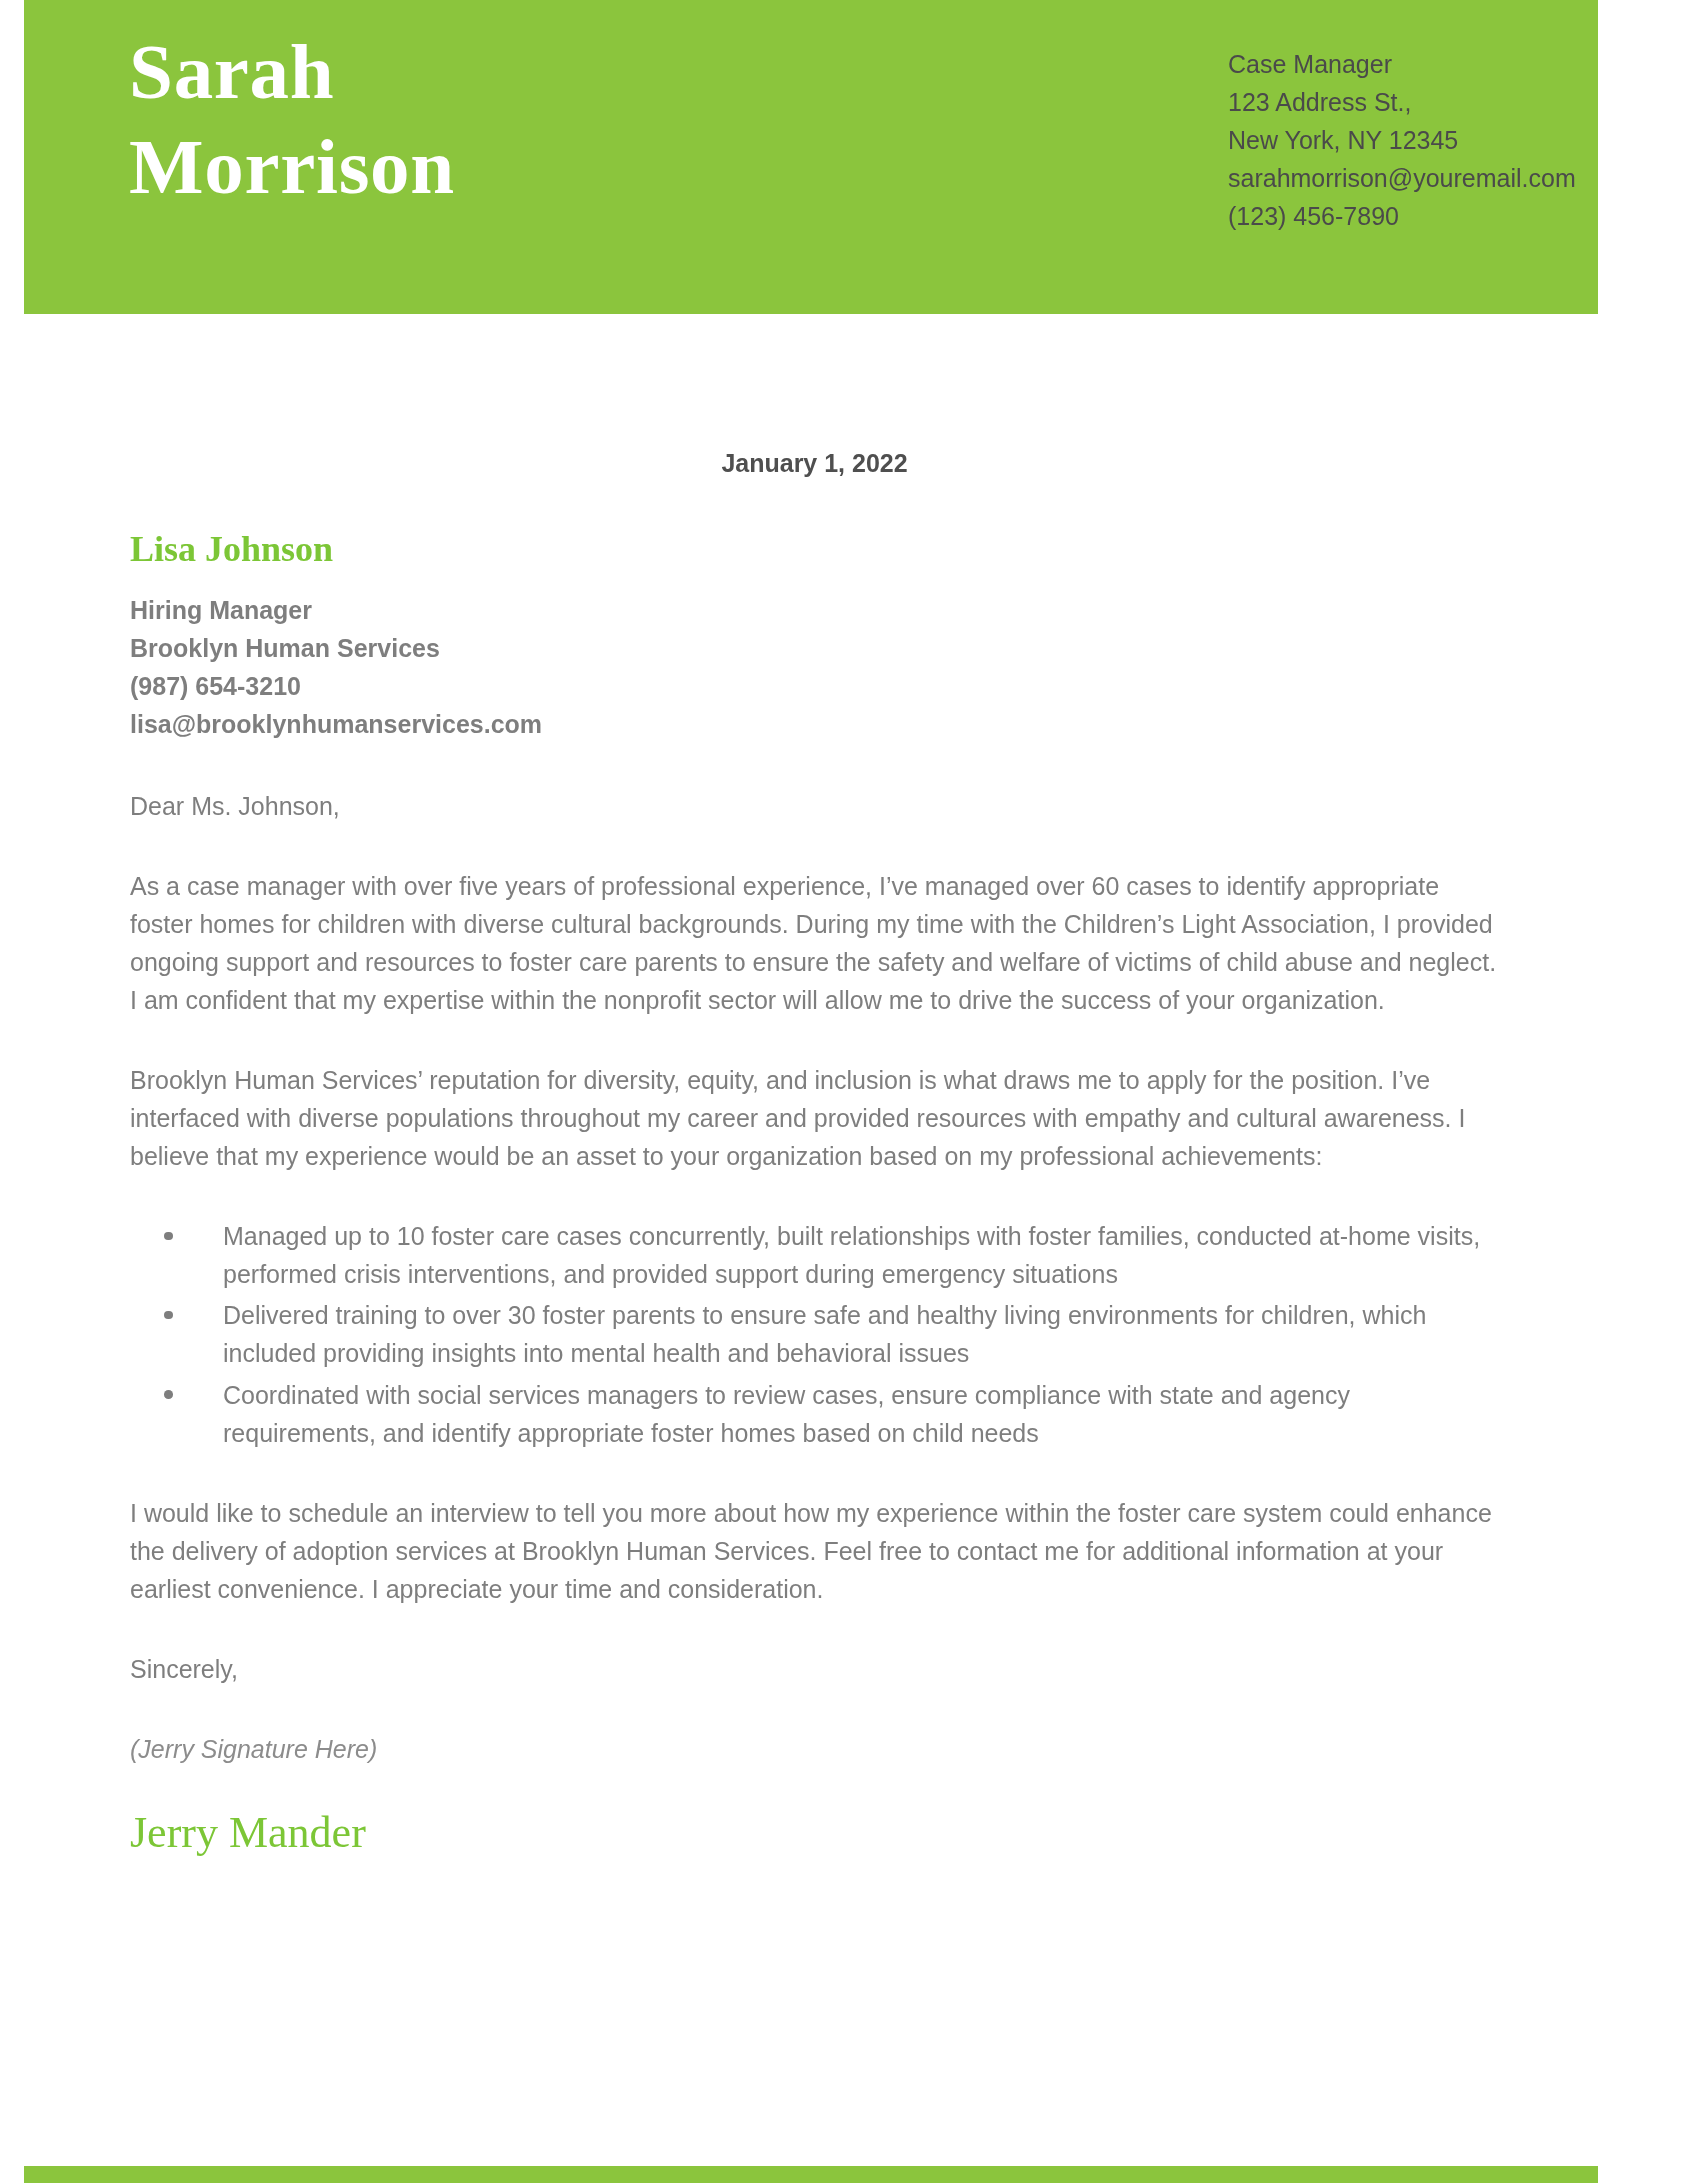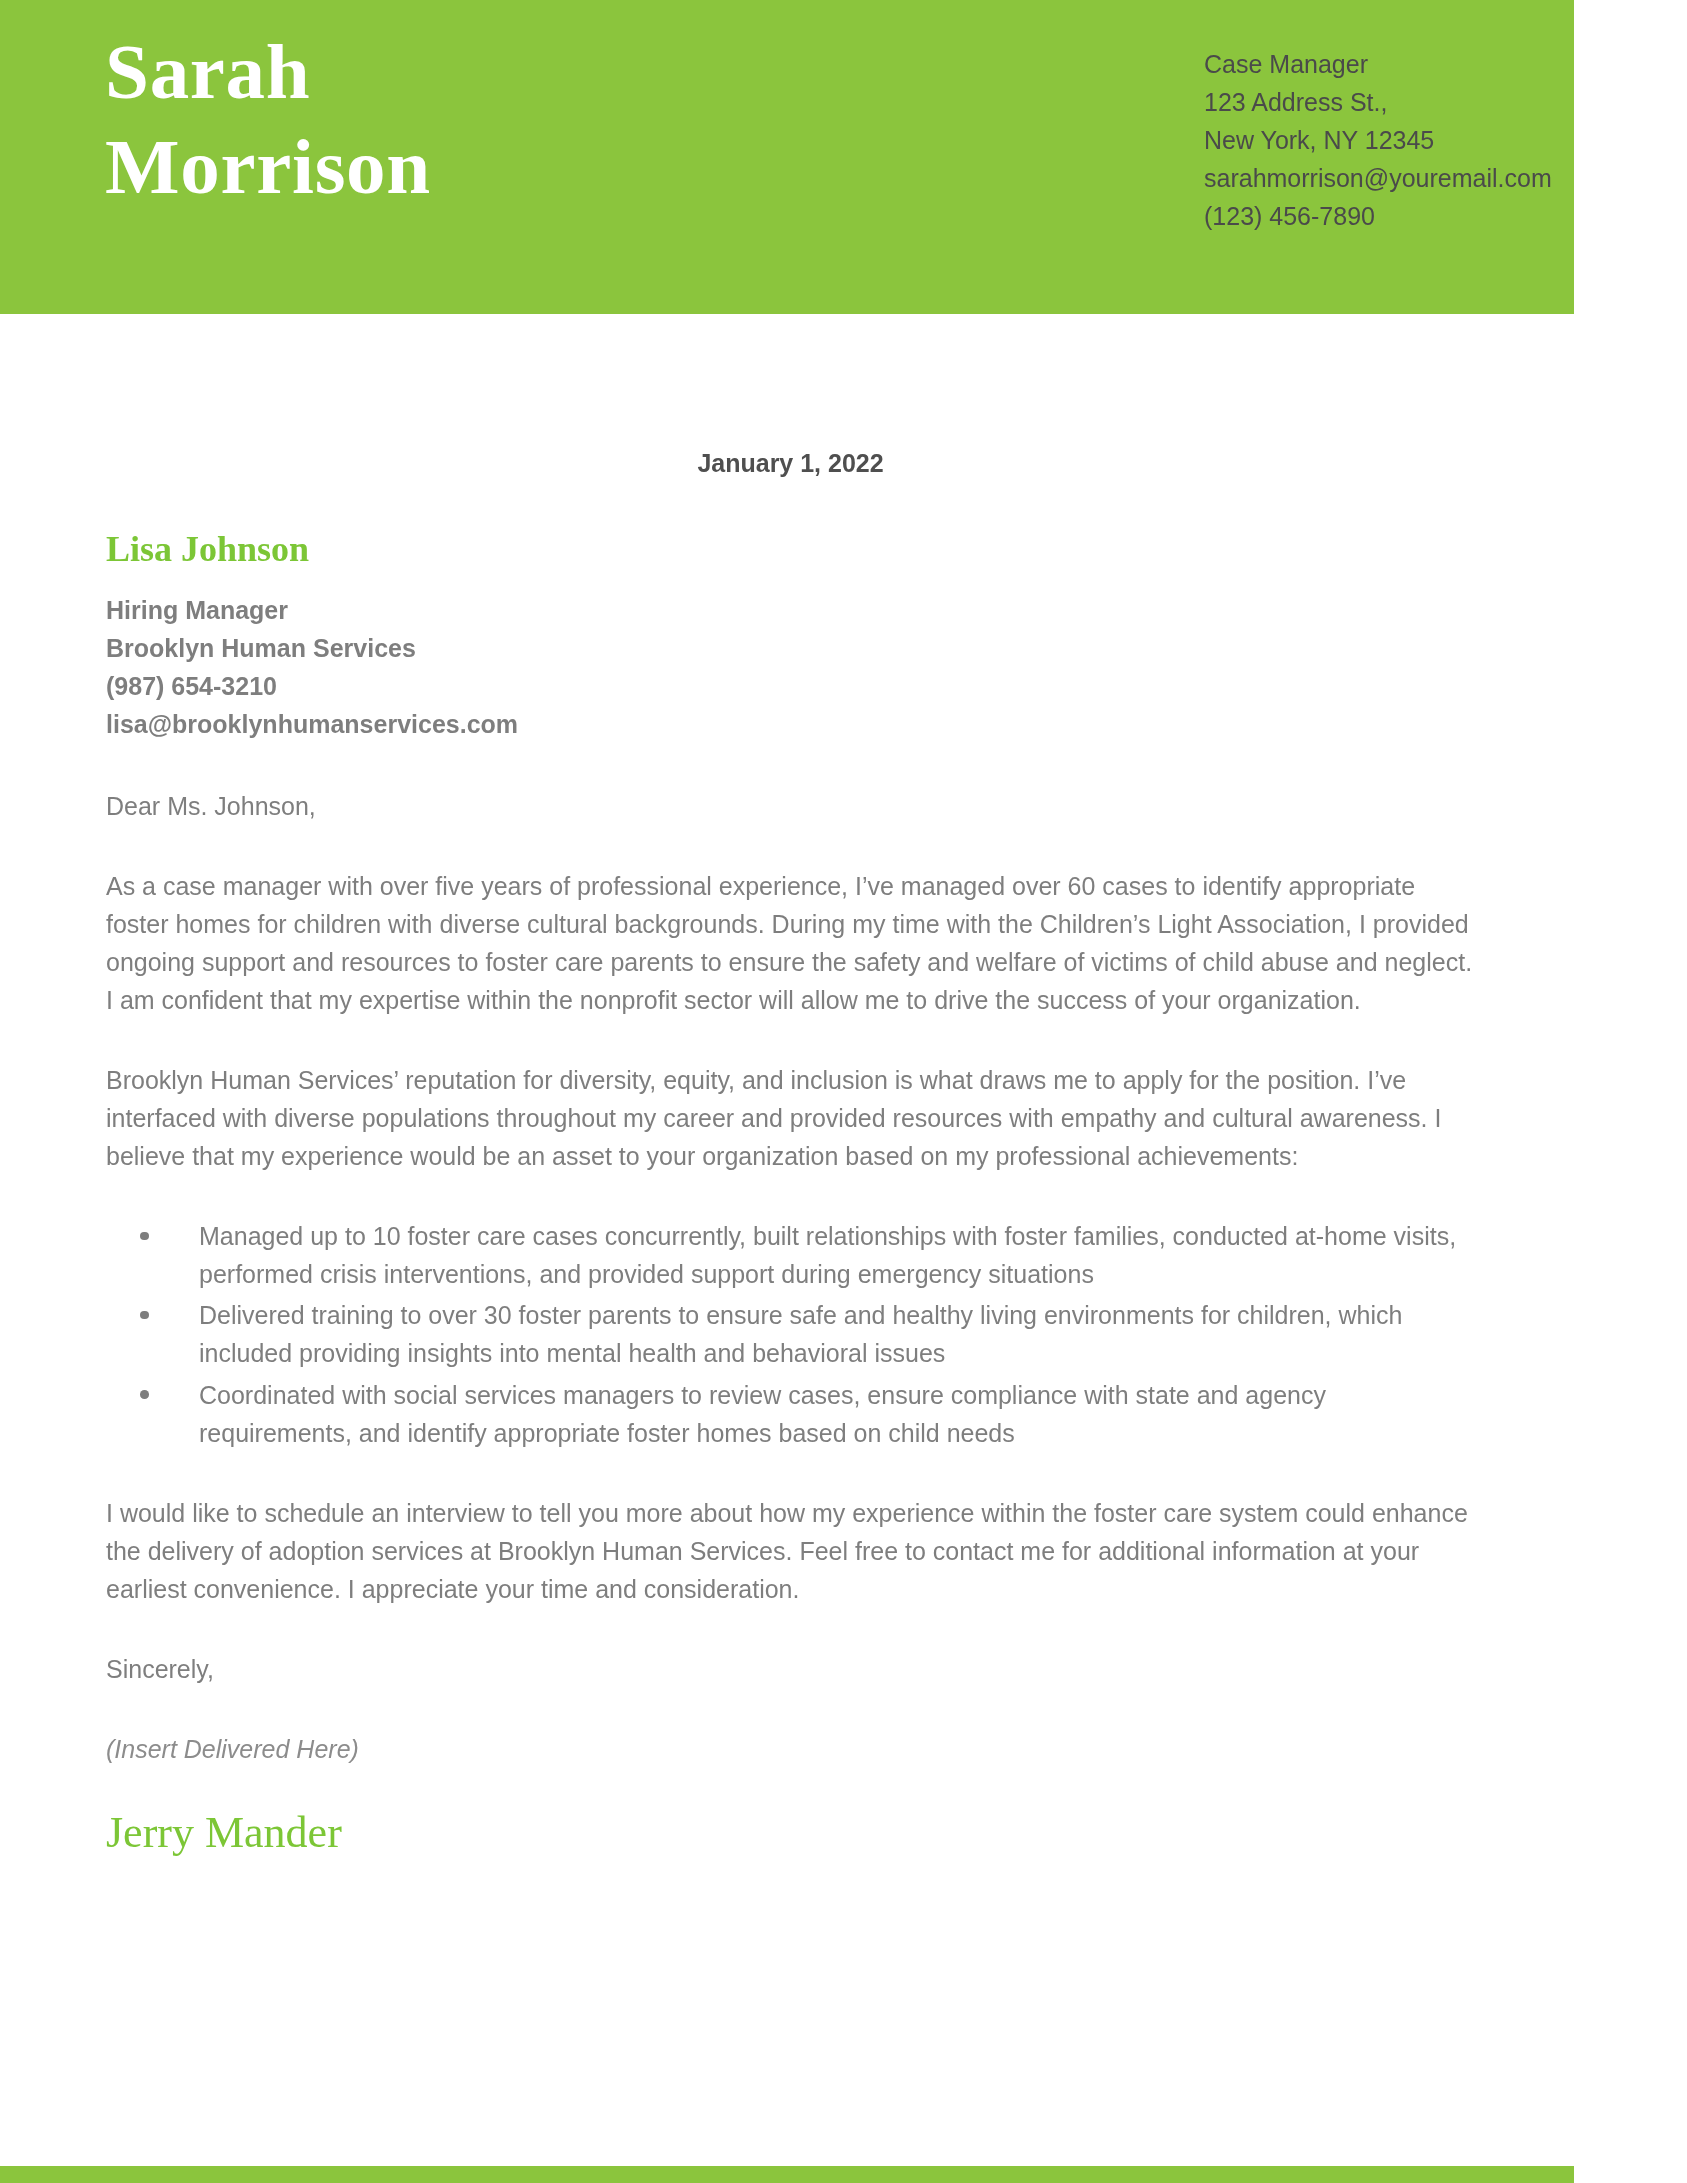--- a/index.html
+++ b/index.html
@@ -7,20 +7,21 @@
     width: 1687px; height: 2183px;
     background: #ffffff;
     font-family: "Liberation Sans", "DejaVu Sans", sans-serif;
     position: relative;
     overflow: hidden;
   }
   .page {
     width: 1574px; height: 2183px;
     position: relative;
     background: #ffffff;
+    margin-left: 24px;
   }
   
   .header-band {
     position: relative;
     height: 314px;
     background: #8BC53D;
   }
   .applicant-name {
     position: absolute;
     left: 105px; top: 24px;
@@ -147,20 +148,20 @@
       </li>
       <li>
         <span class="dot"></span>
         <span>Coordinated with social services managers to review cases, ensure compliance with state and agency requirements, and identify appropriate foster homes based on child needs</span>
       </li>
     </ul>
 
     <div class="para">I would like to schedule an interview to tell you more about how my experience within the foster care system could enhance the delivery of adoption services at Brooklyn Human Services. Feel free to contact me for additional information at your earliest convenience. I appreciate your time and consideration.</div>
 
     <div class="valediction">Sincerely,</div>
-    <div class="sig-placeholder">(Insert Delivered Here)</div>
+    <div class="sig-placeholder">(Jerry Signature Here)</div>
     <div class="signer-name" style="color: rgb(124, 198, 54);">Jerry Mander</div>
   </div>
 
   <div class="footer-band" style="background: rgb(139, 197, 61);"></div>
 
 </div>
 
 
 </body></html>

